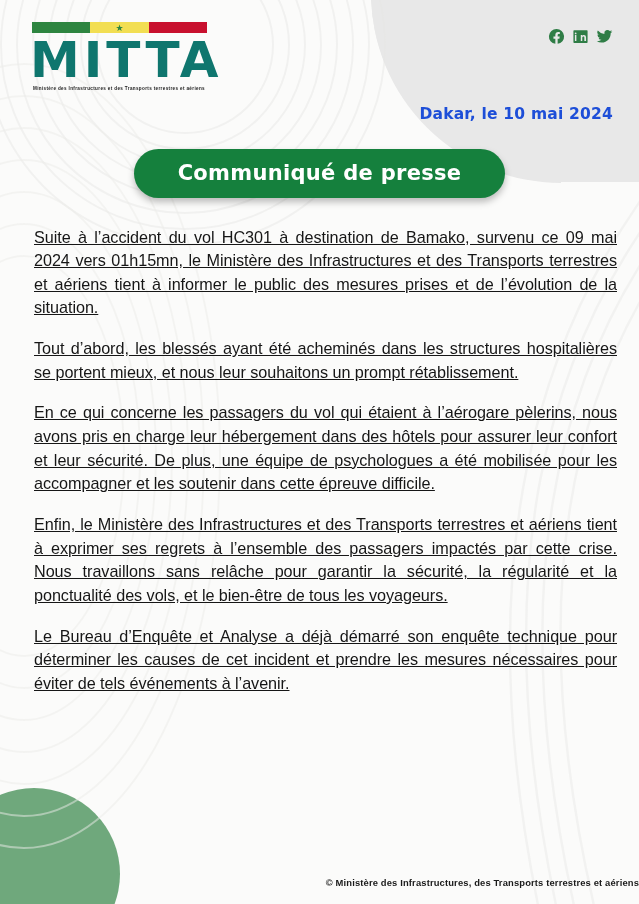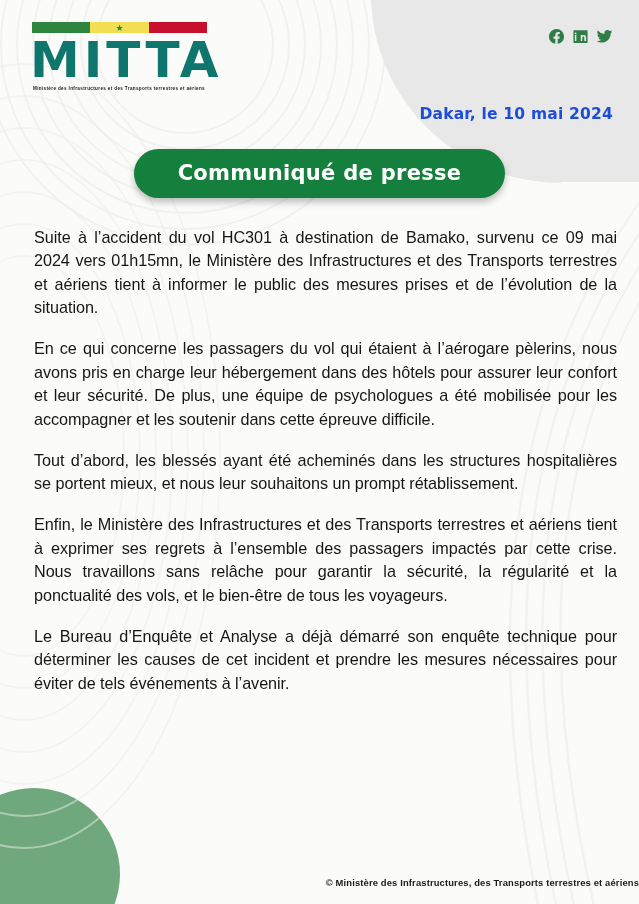--- a/index.html
+++ b/index.html
@@ -195,20 +195,21 @@
   }
 
   .para {
     font-family: "Liberation Sans", sans-serif;
     font-size: 16.2px;
     line-height: 1.46;
     color: #161616;
     text-align: justify;
     margin-bottom: 17px;
     letter-spacing: -0.05px;
+    text-decoration: underline;
   }
   .para:last-child { margin-bottom: 0; }
 
   
   .footer {
     position: absolute;
     left: 0;
     right: 0;
     bottom: 16px;
     z-index: 3;
@@ -296,21 +297,21 @@
   </div>
 
   <div class="date-line">Dakar, le 10 mai 2024</div>
 
   <div class="banner-wrap">
     <div class="banner">Communiqué de presse</div>
   </div>
 
   <div class="body-copy">
     <p class="para">Suite à l’accident du vol HC301 à destination de Bamako, survenu ce 09 mai 2024 vers 01h15mn, le Ministère des Infrastructures et des Transports terrestres et aériens tient à informer le public des mesures prises et de l’évolution de la situation.</p>
+    <p class="para">Tout d’abord, les blessés ayant été acheminés dans les structures hospitalières se portent mieux, et nous leur souhaitons un prompt rétablissement.</p>
     <p class="para">En ce qui concerne les passagers du vol qui étaient à l’aérogare pèlerins, nous avons pris en charge leur hébergement dans des hôtels pour assurer leur confort et leur sécurité. De plus, une équipe de psychologues a été mobilisée pour les accompagner et les soutenir dans cette épreuve difficile.</p>
-    <p class="para">Tout d’abord, les blessés ayant été acheminés dans les structures hospitalières se portent mieux, et nous leur souhaitons un prompt rétablissement.</p>
     <p class="para">Enfin, le Ministère des Infrastructures et des Transports terrestres et aériens tient à exprimer ses regrets à l’ensemble des passagers impactés par cette crise. Nous travaillons sans relâche pour garantir la sécurité, la régularité et la ponctualité des vols, et le bien-être de tous les voyageurs.</p>
     <p class="para">Le Bureau d’Enquête et Analyse a déjà démarré son enquête technique pour déterminer les causes de cet incident et prendre les mesures nécessaires pour éviter de tels événements à l’avenir.</p>
   </div>
 
   <div class="footer">© Ministère des Infrastructures, des Transports terrestres et aériens</div>
 
 </div>
 
 </body></html>

